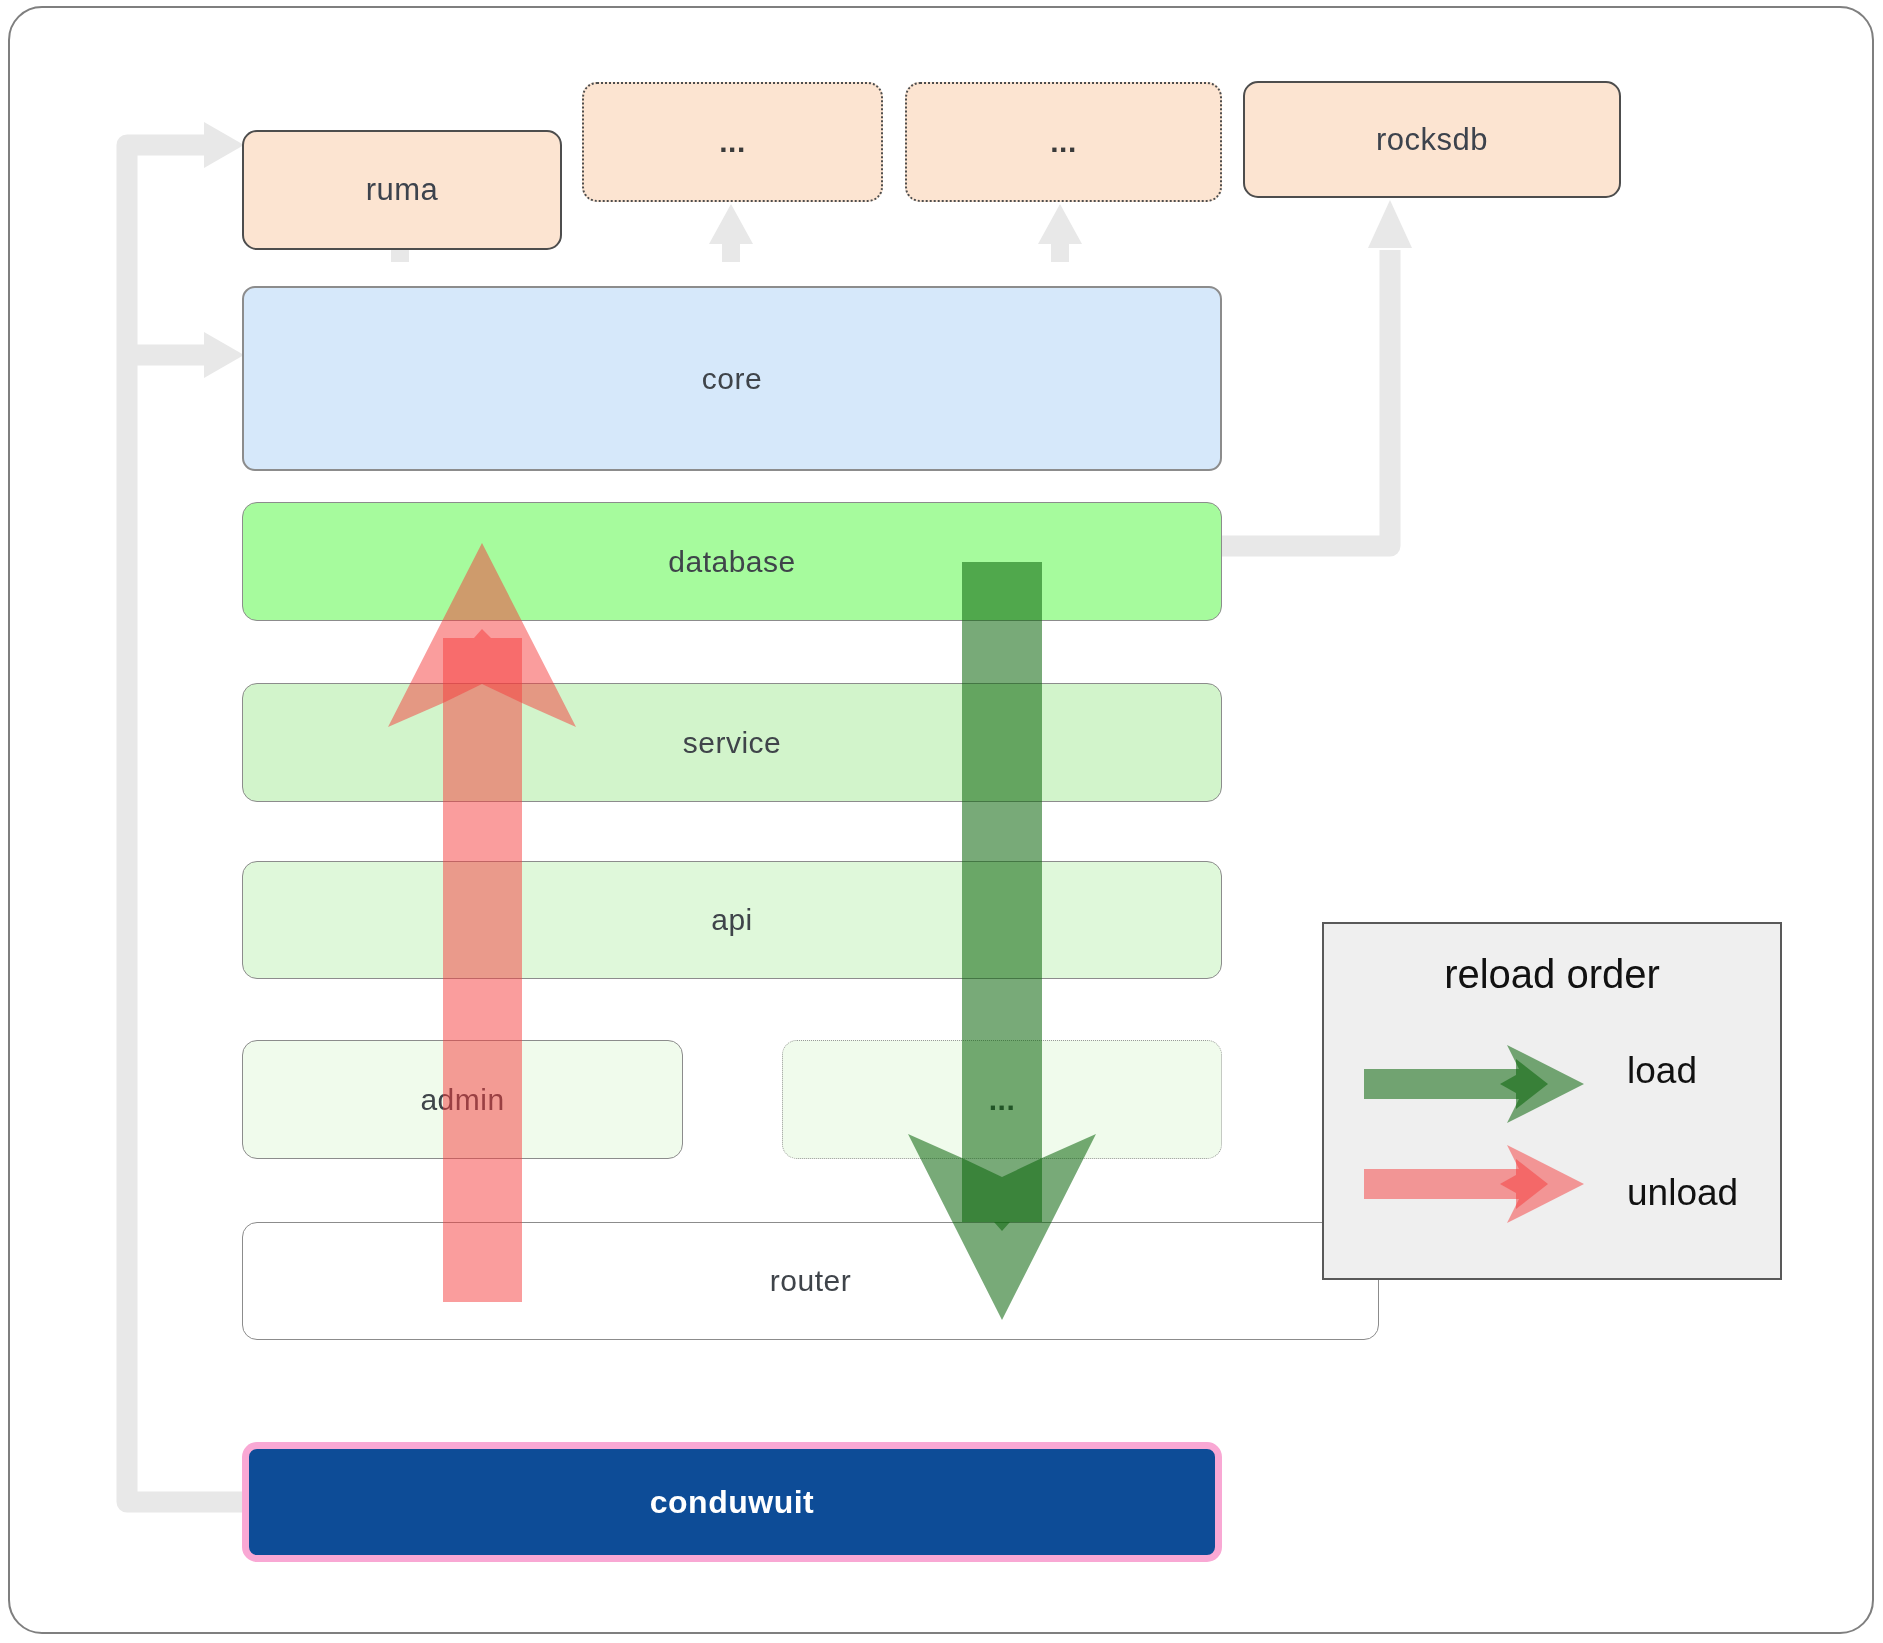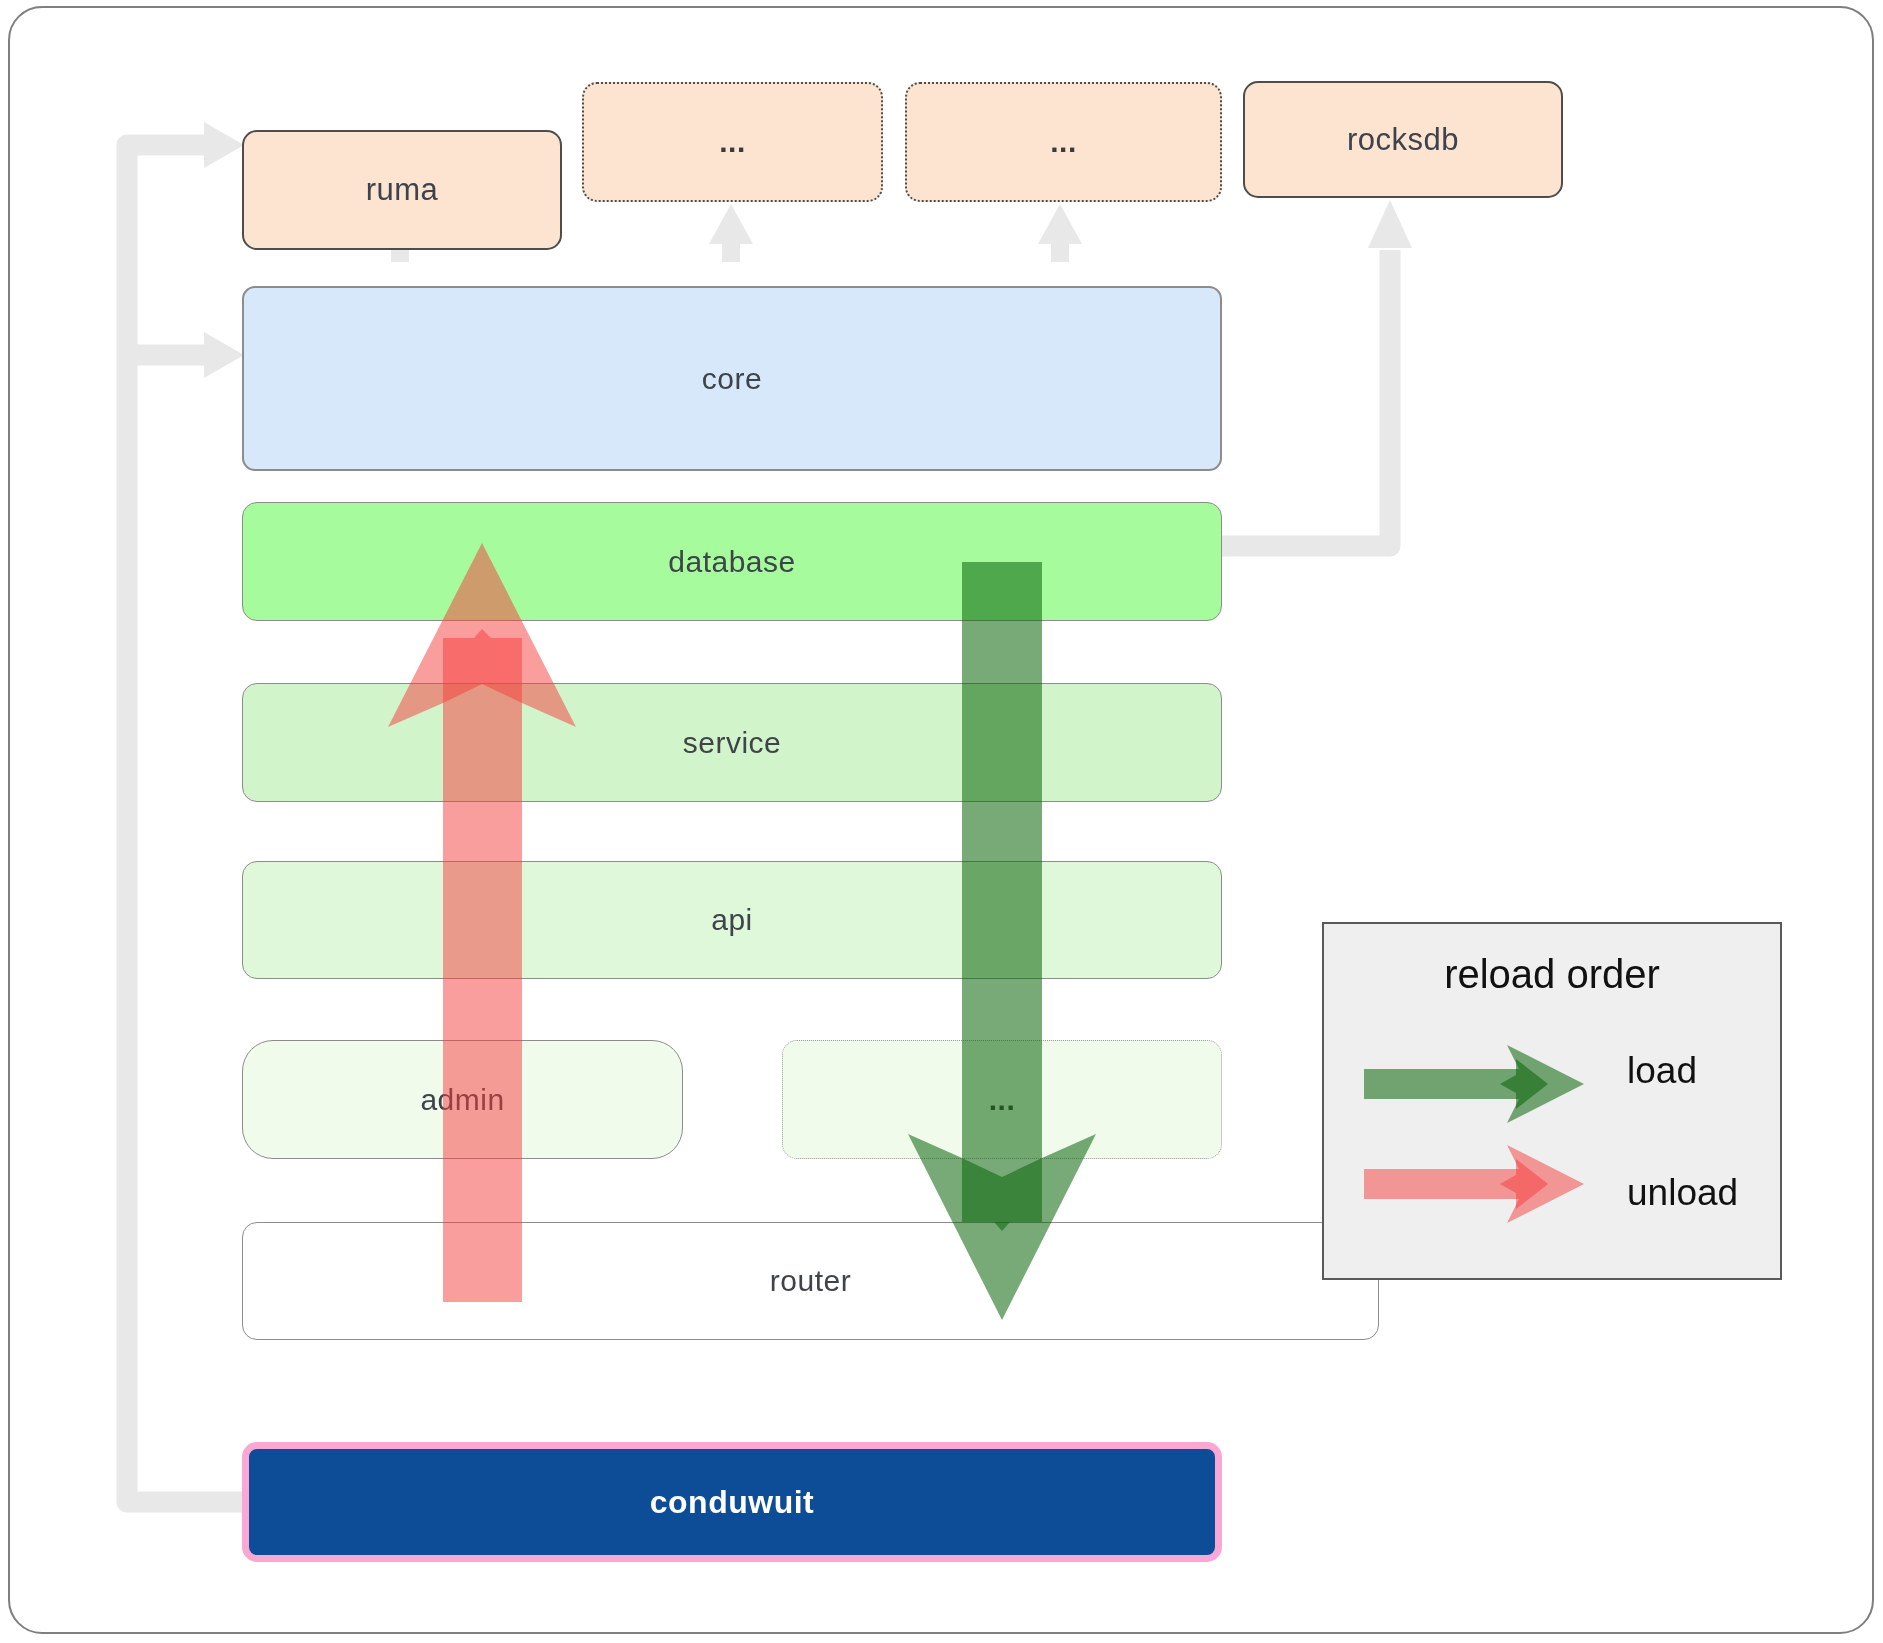--- a/index.html
+++ b/index.html
@@ -49,41 +49,41 @@
 
   <div class="box peach" style="left:242px;top:82px;width:320px;height:120px;margin-top:48px;">
     <span>ruma</span>
   </div>
   <div class="box dotted-peach" style="left:582px;top:82px;width:301px;height:120px;">
     <span>...</span>
   </div>
   <div class="box dotted-peach" style="left:905px;top:82px;width:317px;height:120px;">
     <span>...</span>
   </div>
-  <div class="box peach" style="left:1243px;top:81px;width:320px;height:117px;">
+  <div class="box peach" style="left:1243px;top:81px;width:378px;height:117px;">
     <span>rocksdb</span>
   </div>
 
   <div class="box core" style="left:242px;top:262px;width:980px;height:185px;">
     <span>core</span>
   </div>
 
   <div class="box service" style="left:242px;top:683px;width:980px;height:119px;">
     <span>service</span>
   </div>
 
   <div class="box db" style="left:242px;top:502px;width:980px;height:119px;">
     <span>database</span>
   </div>
 
   <div class="box api" style="left:242px;top:861px;width:980px;height:118px;">
     <span>api</span>
   </div>
 
-  <div class="box faint" style="left:242px;top:1040px;width:441px;height:119px;border-radius:31px;">
+  <div class="box faint" style="left:242px;top:1040px;width:441px;height:119px;">
     <span>admin</span>
   </div>
   <div class="box faint-dotted" style="left:782px;top:1040px;width:440px;height:119px;">
     <span>...</span>
   </div>
 
   <div class="box router" style="left:242px;top:1222px;width:1137px;height:118px;">
     <span>router</span>
   </div>
 

